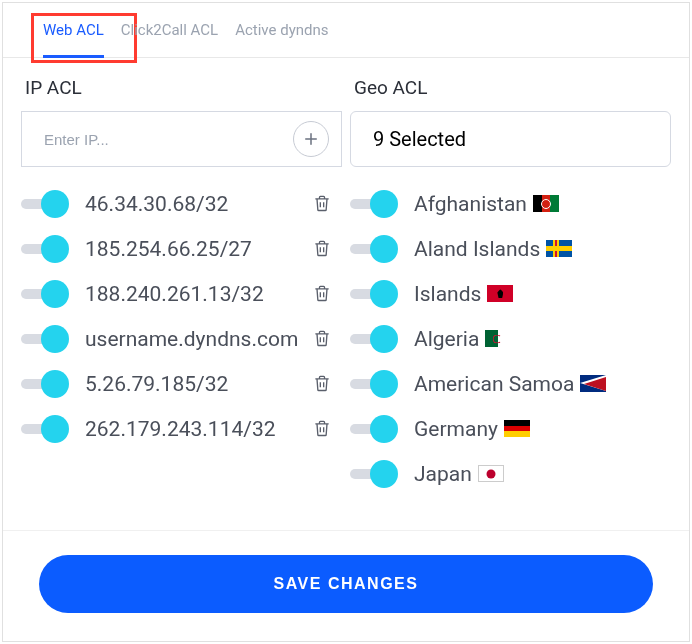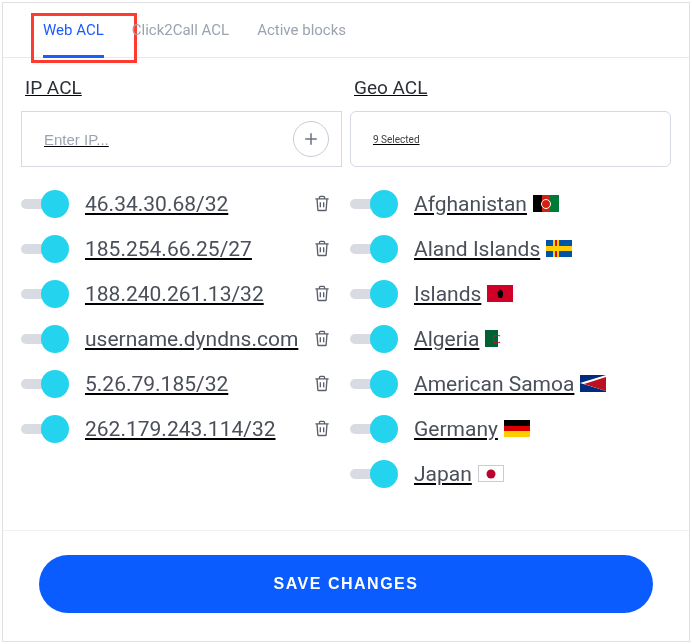--- a/index.html
+++ b/index.html
@@ -12,21 +12,21 @@
   }
   .container {
     border: 1px solid #e0e0e0;
     width: 688px;
     height: 640px;
     margin: 2px;
     position: relative;
   }
   .tabs {
     display: flex;
-    gap: 28px;
+    gap: 17px;
     padding: 18px 40px 0 40px;
     border-bottom: 1px solid #e8e8e8;
     position: relative;
   }
   .tab {
     color: #9ba3b0;
     font-size: 15px;
     padding-bottom: 18px;
     cursor: pointer;
     position: relative;
@@ -49,21 +49,20 @@
     width: 106px;
     height: 50px;
     pointer-events: none;
   }
   .columns {
     display: flex;
     padding: 14px 18px 0 18px;
     gap: 8px;
     height: 430px;
     overflow: hidden;
-    text-decoration: underline;
   }
   .col { flex: 1; min-width: 0; }
   .col-title {
     font-size: 19px;
     color: #2b2f38;
     padding: 4px 4px 12px 4px;
     font-weight: 400;
   }
   .input-row {
     display: flex;
@@ -93,22 +92,22 @@
     background: #fff;
   }
   .add-btn svg { width: 18px; height: 18px; }
   .select-box {
     border: 1px solid #d5d9e2;
     border-radius: 6px;
     height: 56px;
     padding: 0 22px;
     display: flex;
     align-items: center;
-    color: #404040;
-    font-size: 10px;
+    color: #000000;
+    font-size: 20px;
     margin-bottom: 14px;
     cursor: pointer;
   }
   .list-item {
     display: flex;
     align-items: center;
     height: 45px;
     padding-right: 10px;
   }
   .toggle {
@@ -209,21 +208,21 @@
 </style>
 </head>
 <body>
 
 <div class="container">
 
   <div class="tabs">
     <div class="highlight-box"></div>
   <div class="tab active">Web ACL</div>
       <div class="tab">Click2Call ACL</div>
-      <div class="tab">Active blocks</div>
+      <div class="tab">Active dyndns</div>
     </div>
 
   <div class="columns">
 
     <div class="col">
       <div class="col-title">IP ACL</div>
       <div class="input-row">
         <input type="text" placeholder="Enter IP..." style="">
         <div class="add-btn">
           <svg viewBox="0 0 24 24">

